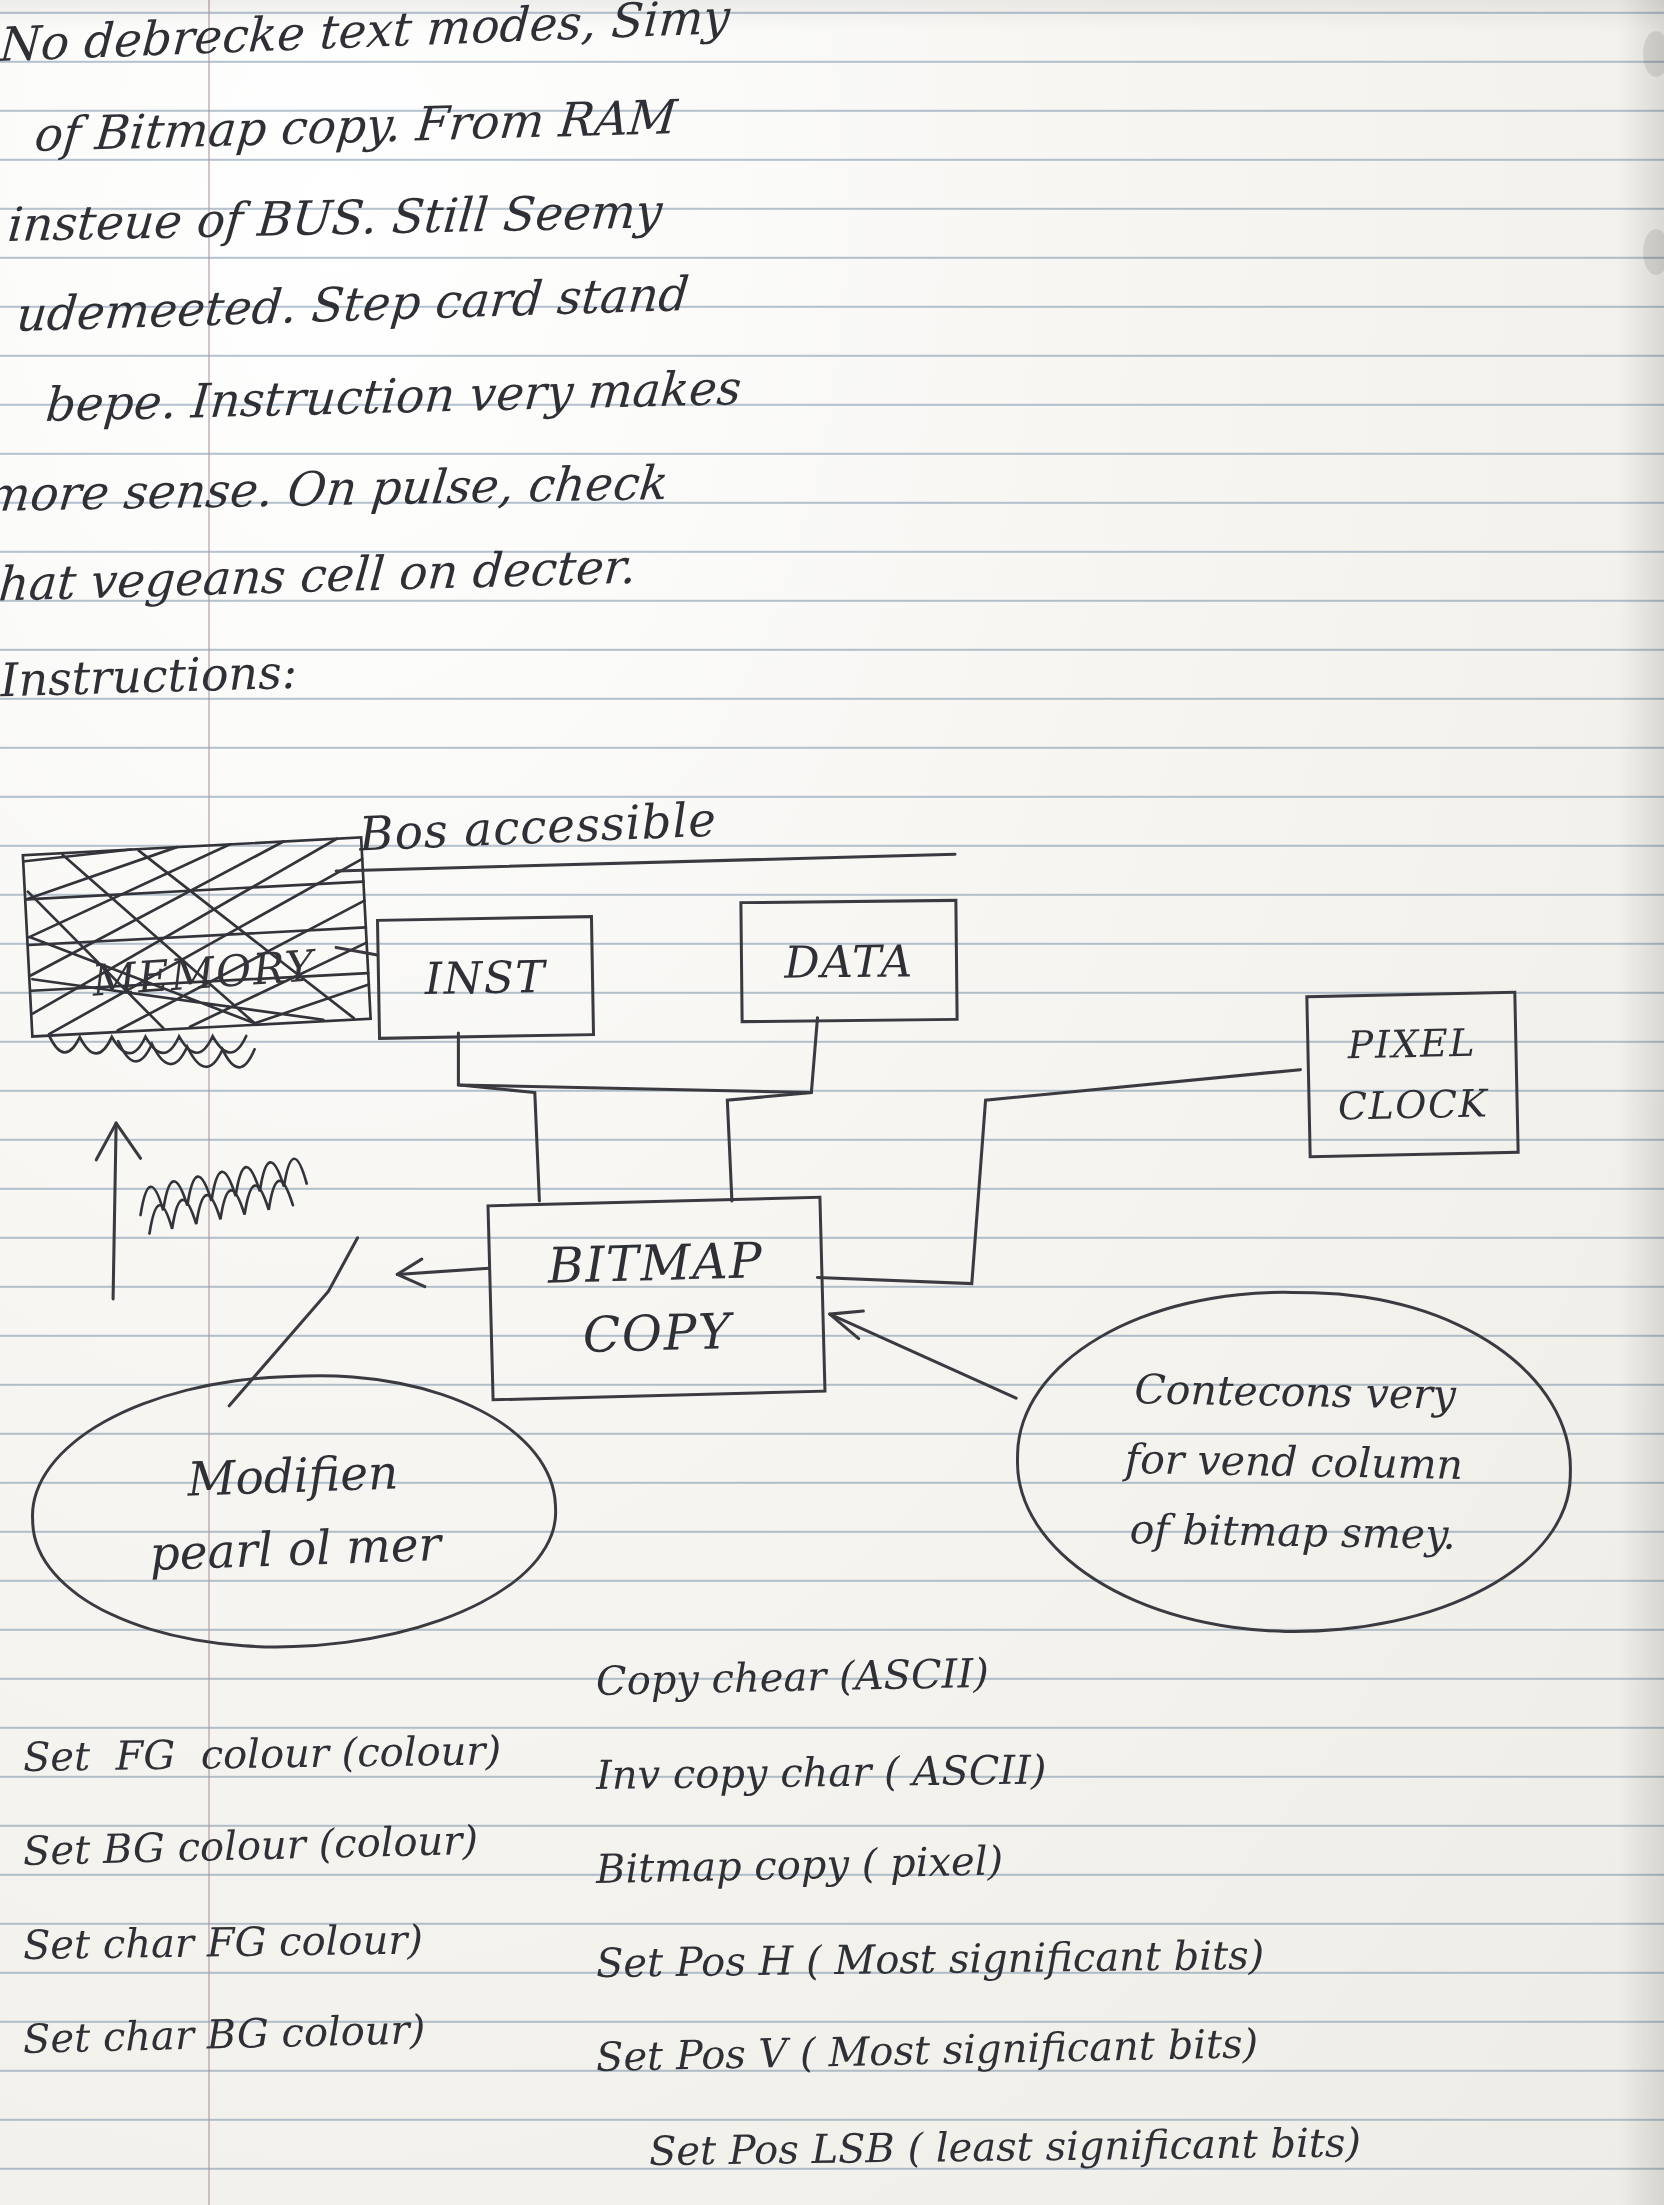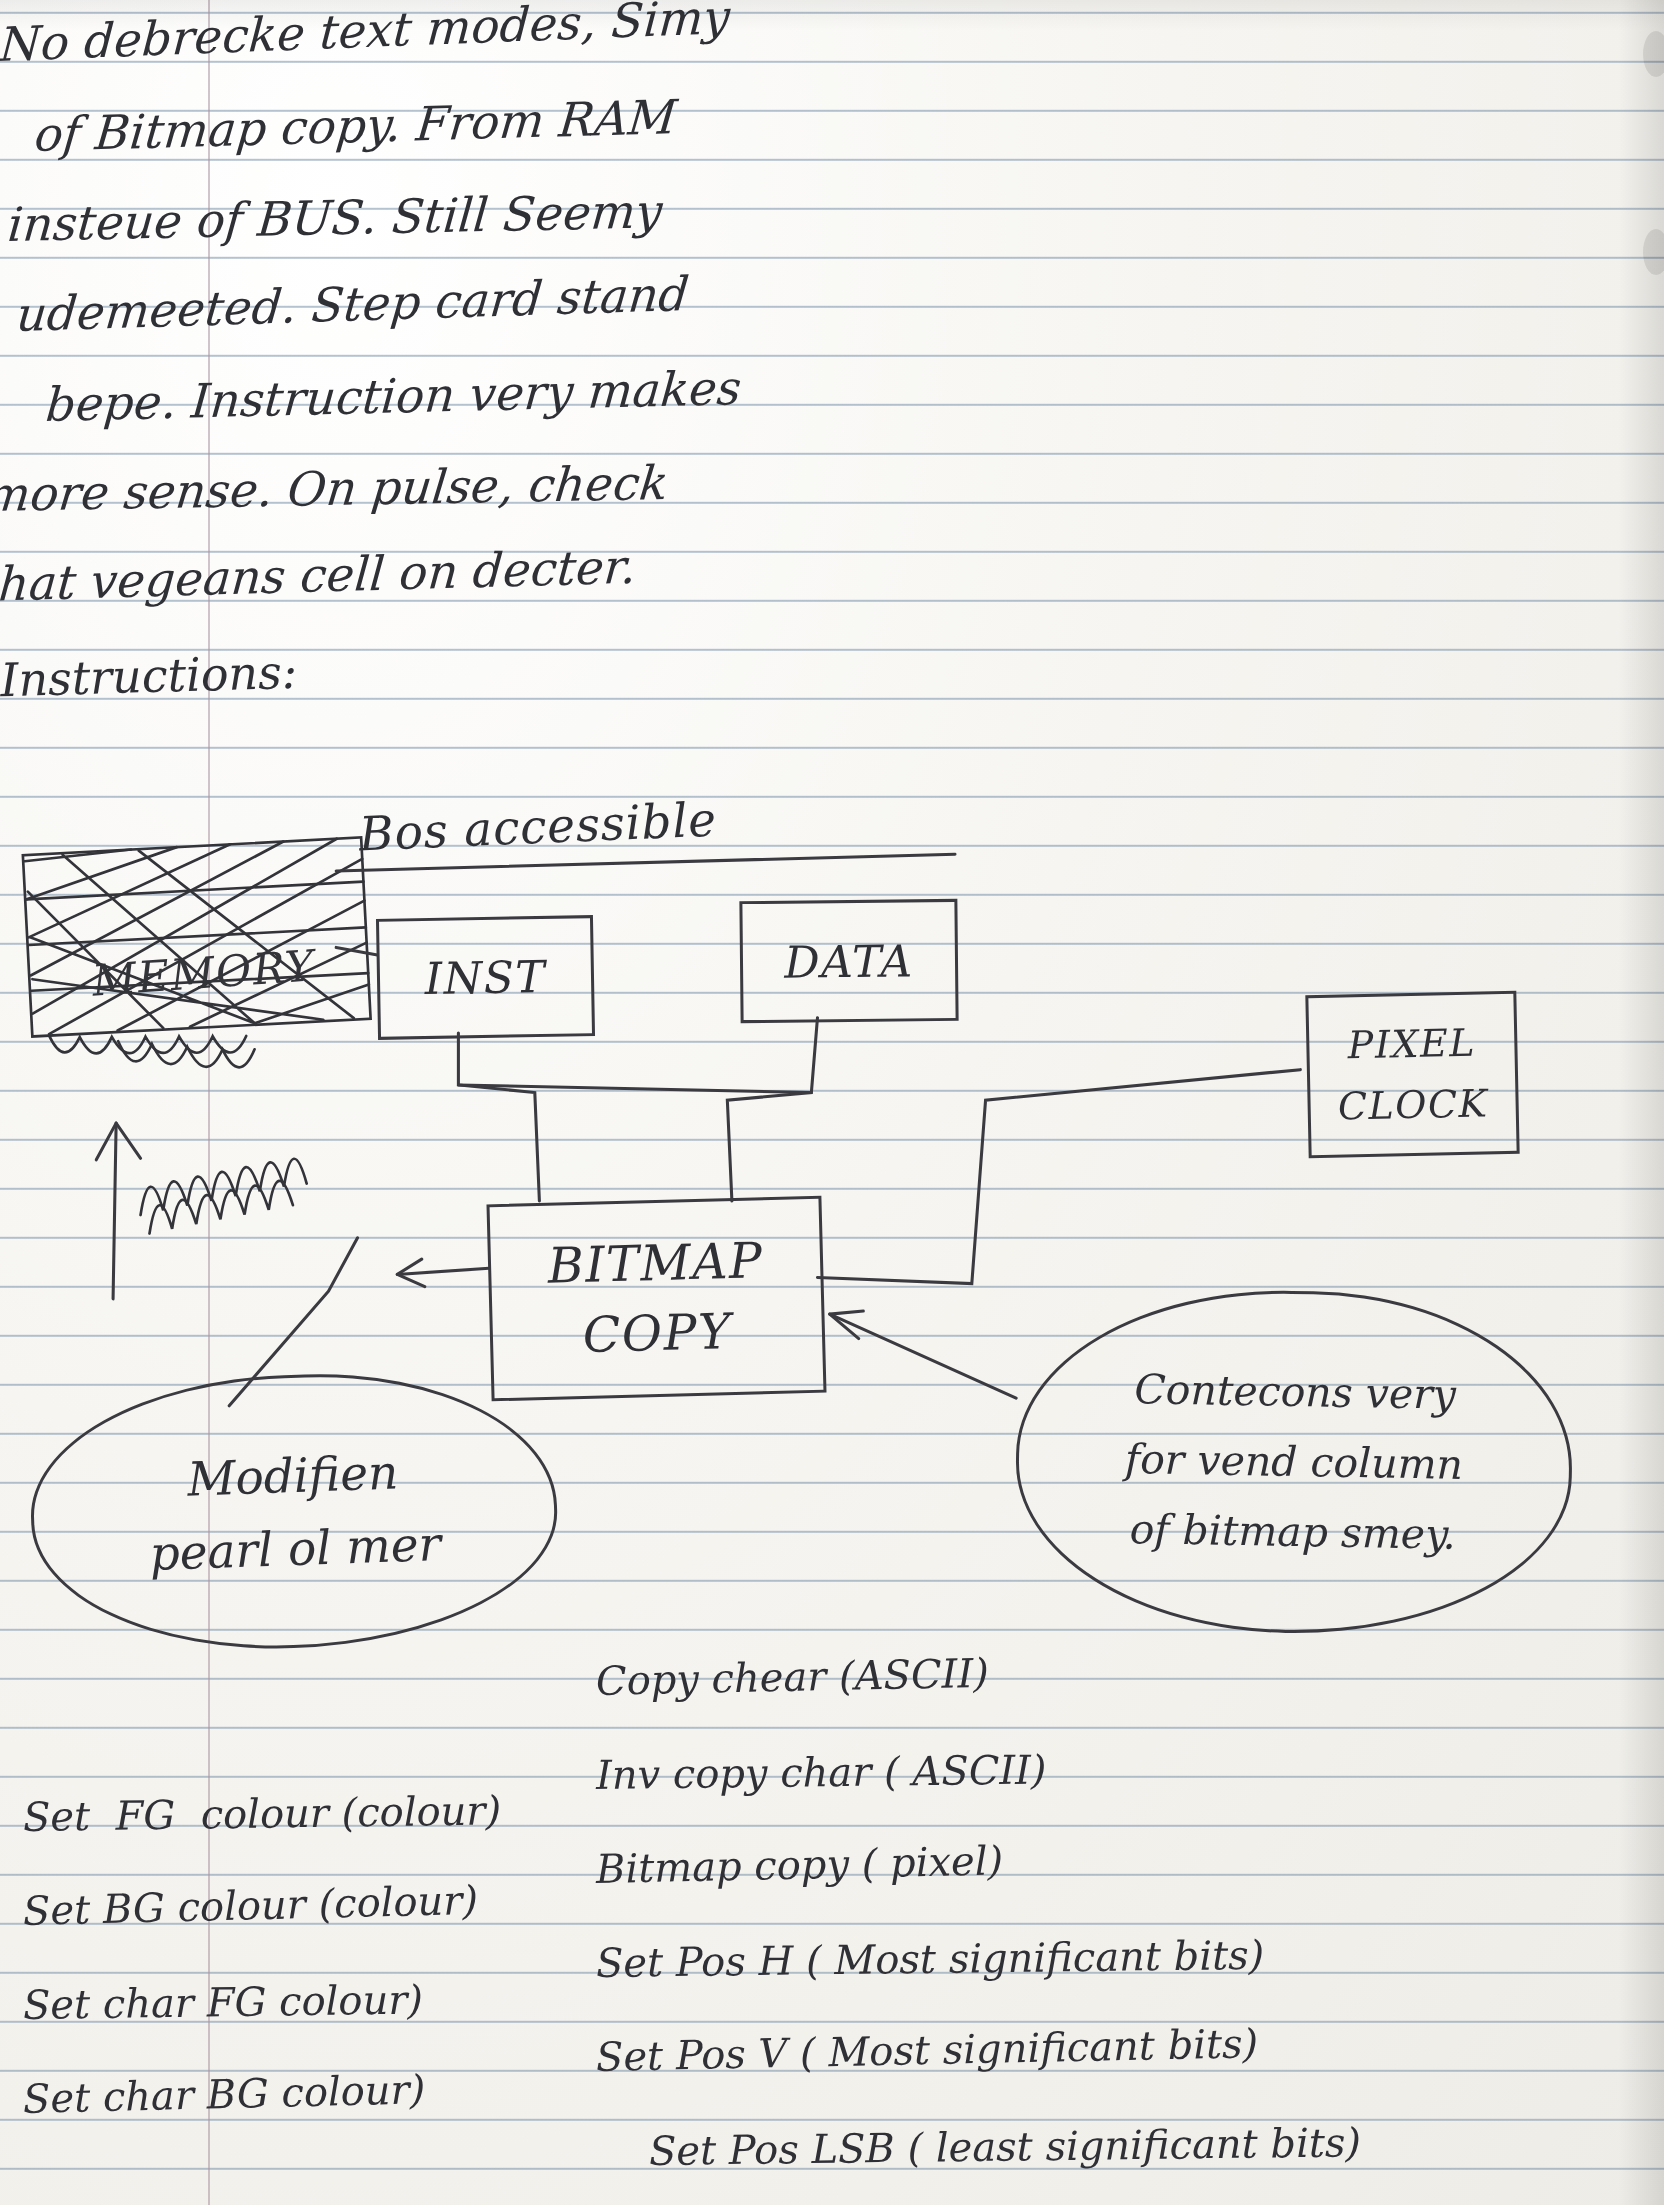--- a/index.html
+++ b/index.html
@@ -127,21 +127,21 @@
 
   
   .list {
     position: absolute;
     font-family:"DejaVu Serif", serif;
     font-style: italic;
     color:#2f2f36;
     white-space: pre;
   }
   .list .row { font-size: 40px; line-height: 66px; transform-origin: left center; }
-  #list-left  { left: 23px;  top: 1756px; }
+  #list-left  { left: 23px;  top: 1696px; }
   #list-left .row:nth-child(odd) { transform: rotate(-0.8deg); }
   #list-left .row:nth-child(even){ transform: rotate(-1.4deg); }
 
   #instr-title { left: 604px; top: 1513px; font-size: 46px; transform: rotate(-1.6deg);
                  font-family:"DejaVu Serif", serif; font-style: italic; color:#2f2f36; }
   #list-right { left: 596px; top: 1620px; }
   #list-right .row:nth-child(odd) { transform: rotate(-1.2deg); }
   #list-right .row:nth-child(even){ transform: rotate(-0.7deg); }
   #list-right .row.indent { margin-left: 53px; }
 

